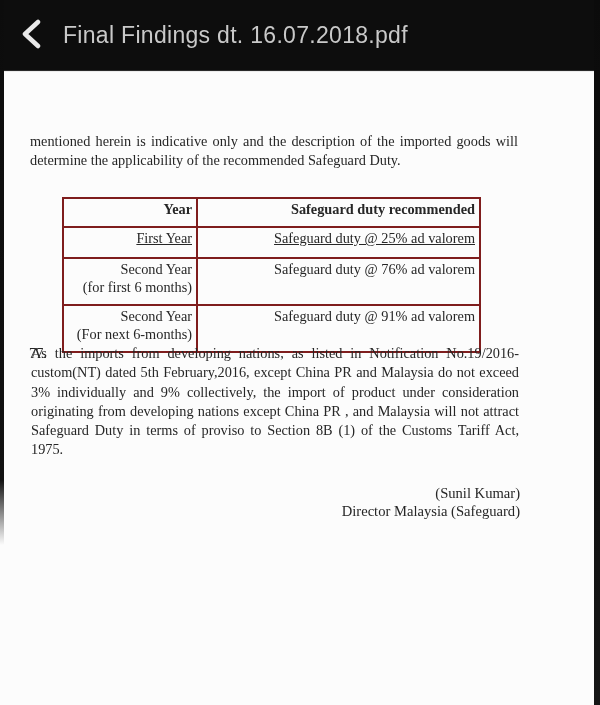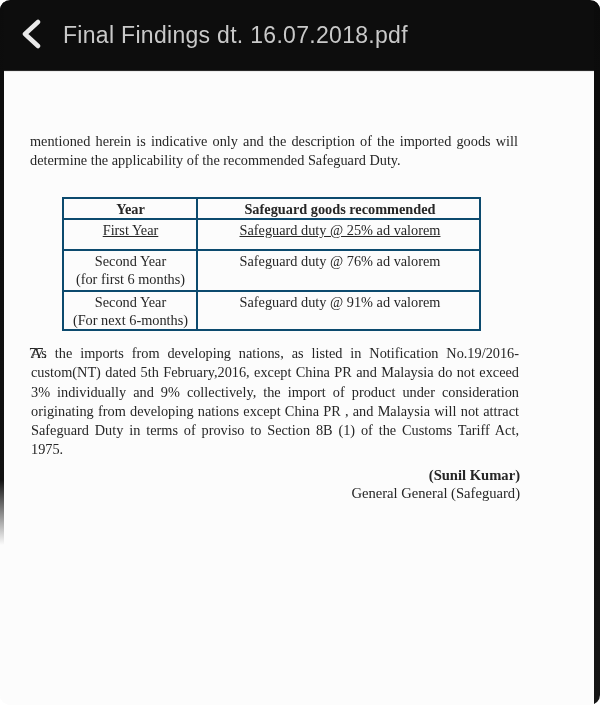--- a/index.html
+++ b/index.html
@@ -1,19 +1,19 @@
 <!DOCTYPE html>
 <html><head>
 <meta charset="utf-8">
 <style>
   * { margin:0; padding:0; box-sizing:border-box; }
   html,body { background:#ffffff; }
   .screen {
     position:relative; width:600px; height:705px; overflow:hidden;
-    background:#fcfcfc; font-family:"Liberation Serif", serif; color:#262626;border-radius:10px;
+    background:#fcfcfc; font-family:"Liberation Serif", serif; color:#262626;
   }
   
   .edge-left {
     position:absolute; left:0; top:0; width:4px; height:545px; z-index:6;
     background:linear-gradient(to bottom, #0c0c0c 0%, #111 88%, rgba(17,17,17,0) 100%);
   }
   .edge-right {
     position:absolute; right:0; top:0; width:6px; height:705px; z-index:6;
     background:linear-gradient(to bottom, #0b0b0b 0%, #101010 60%, #161616 100%);
   }
@@ -41,40 +41,40 @@
     font-size:14.3px; line-height:19px; text-align:justify;
   }
   table.duty-table {
     position:absolute; left:62px; top:127px; width:417px;
     border-collapse:collapse; table-layout:fixed;
     font-size:14.3px; line-height:18px;
   }
   .duty-table col.c1 { width:134px; }
   .duty-table col.c2 { width:283px; }
   .duty-table th, .duty-table td {
-    border:2px solid #0c4a6e; text-align:center; vertical-align:top;
-    padding:1px 4px 0 5px;
+    border:2px solid #7f1d1d; text-align:right; vertical-align:top;
+    padding:1px 4px 8px 5px;
   }
   .duty-table th { font-weight:bold; height:21px; }
   .duty-table td { white-space:pre-line; }
   .duty-table tr.r1 td { height:31px;text-decoration:underline; }
   .duty-table tr.r2 td { height:41px; }
   .duty-table tr.r3 td { height:35px; }
   .duty-table .duty-col { padding-left:7px; }
   .para77 {
     position:absolute; left:13px; top:274px; width:506px;
     font-size:14.3px; line-height:19.3px; text-align:justify;
     padding-left:18px;
   }
   .para77 .p-num { position:absolute; left:16px; top:0; }
   .signature {
     position:absolute; left:30px; top:396px; width:490px;
     text-align:right; font-size:14.6px; line-height:18px;
   }
-  .sig-name { font-weight:bold; }
+  .sig-name { font-weight:normal;margin-top:18px; }
 </style>
 </head>
 <body>
 
 <div class="screen">
 
   <div class="appbar">
     <button class="back-btn">
       <span>
         <svg width="24" height="30" viewBox="0 0 24 30">
@@ -90,21 +90,21 @@
     <p class="intro">mentioned herein is indicative only and the description of the imported goods will determine the applicability of the recommended Safeguard Duty.</p>
 
     <table class="duty-table">
       <colgroup>
           <col class="c1">
           <col class="c2">
         </colgroup>
       <tbody>
           <tr>
         <th>Year</th>
-        <th class="duty-col">Safeguard goods recommended</th>
+        <th class="duty-col">Safeguard duty recommended</th>
       </tr>
       <tr class="r1">
         <td>First Year</td>
         <td class="duty-col">Safeguard duty @ 25% ad valorem</td>
       </tr>
       <tr class="r2">
         <td>Second Year
 (for first 6 months)</td>
         <td class="duty-col">Safeguard duty @ 76% ad valorem</td>
       </tr>
@@ -116,21 +116,21 @@
     </tbody>
       </table>
 
     <p class="para77">
       <span class="p-num">77.</span>
       <span>As the imports from developing nations, as listed in Notification No.19/2016-custom(NT) dated 5th February,2016, except China PR and Malaysia do not exceed 3% individually and 9% collectively, the import of product under consideration originating from developing nations except China PR , and Malaysia will not attract Safeguard Duty in terms of proviso to Section 8B (1) of the Customs Tariff Act, 1975.</span>
     </p>
 
     <div class="signature">
       <div class="sig-name">(Sunil Kumar)</div>
-      <div class="sig-title">General General (Safeguard)</div>
+      <div class="sig-title">Director Malaysia (Safeguard)</div>
     </div>
 
   </div>
 
   <div class="edge-left"></div>
   <div class="edge-right"></div>
 
 </div>
 
 </body></html>

